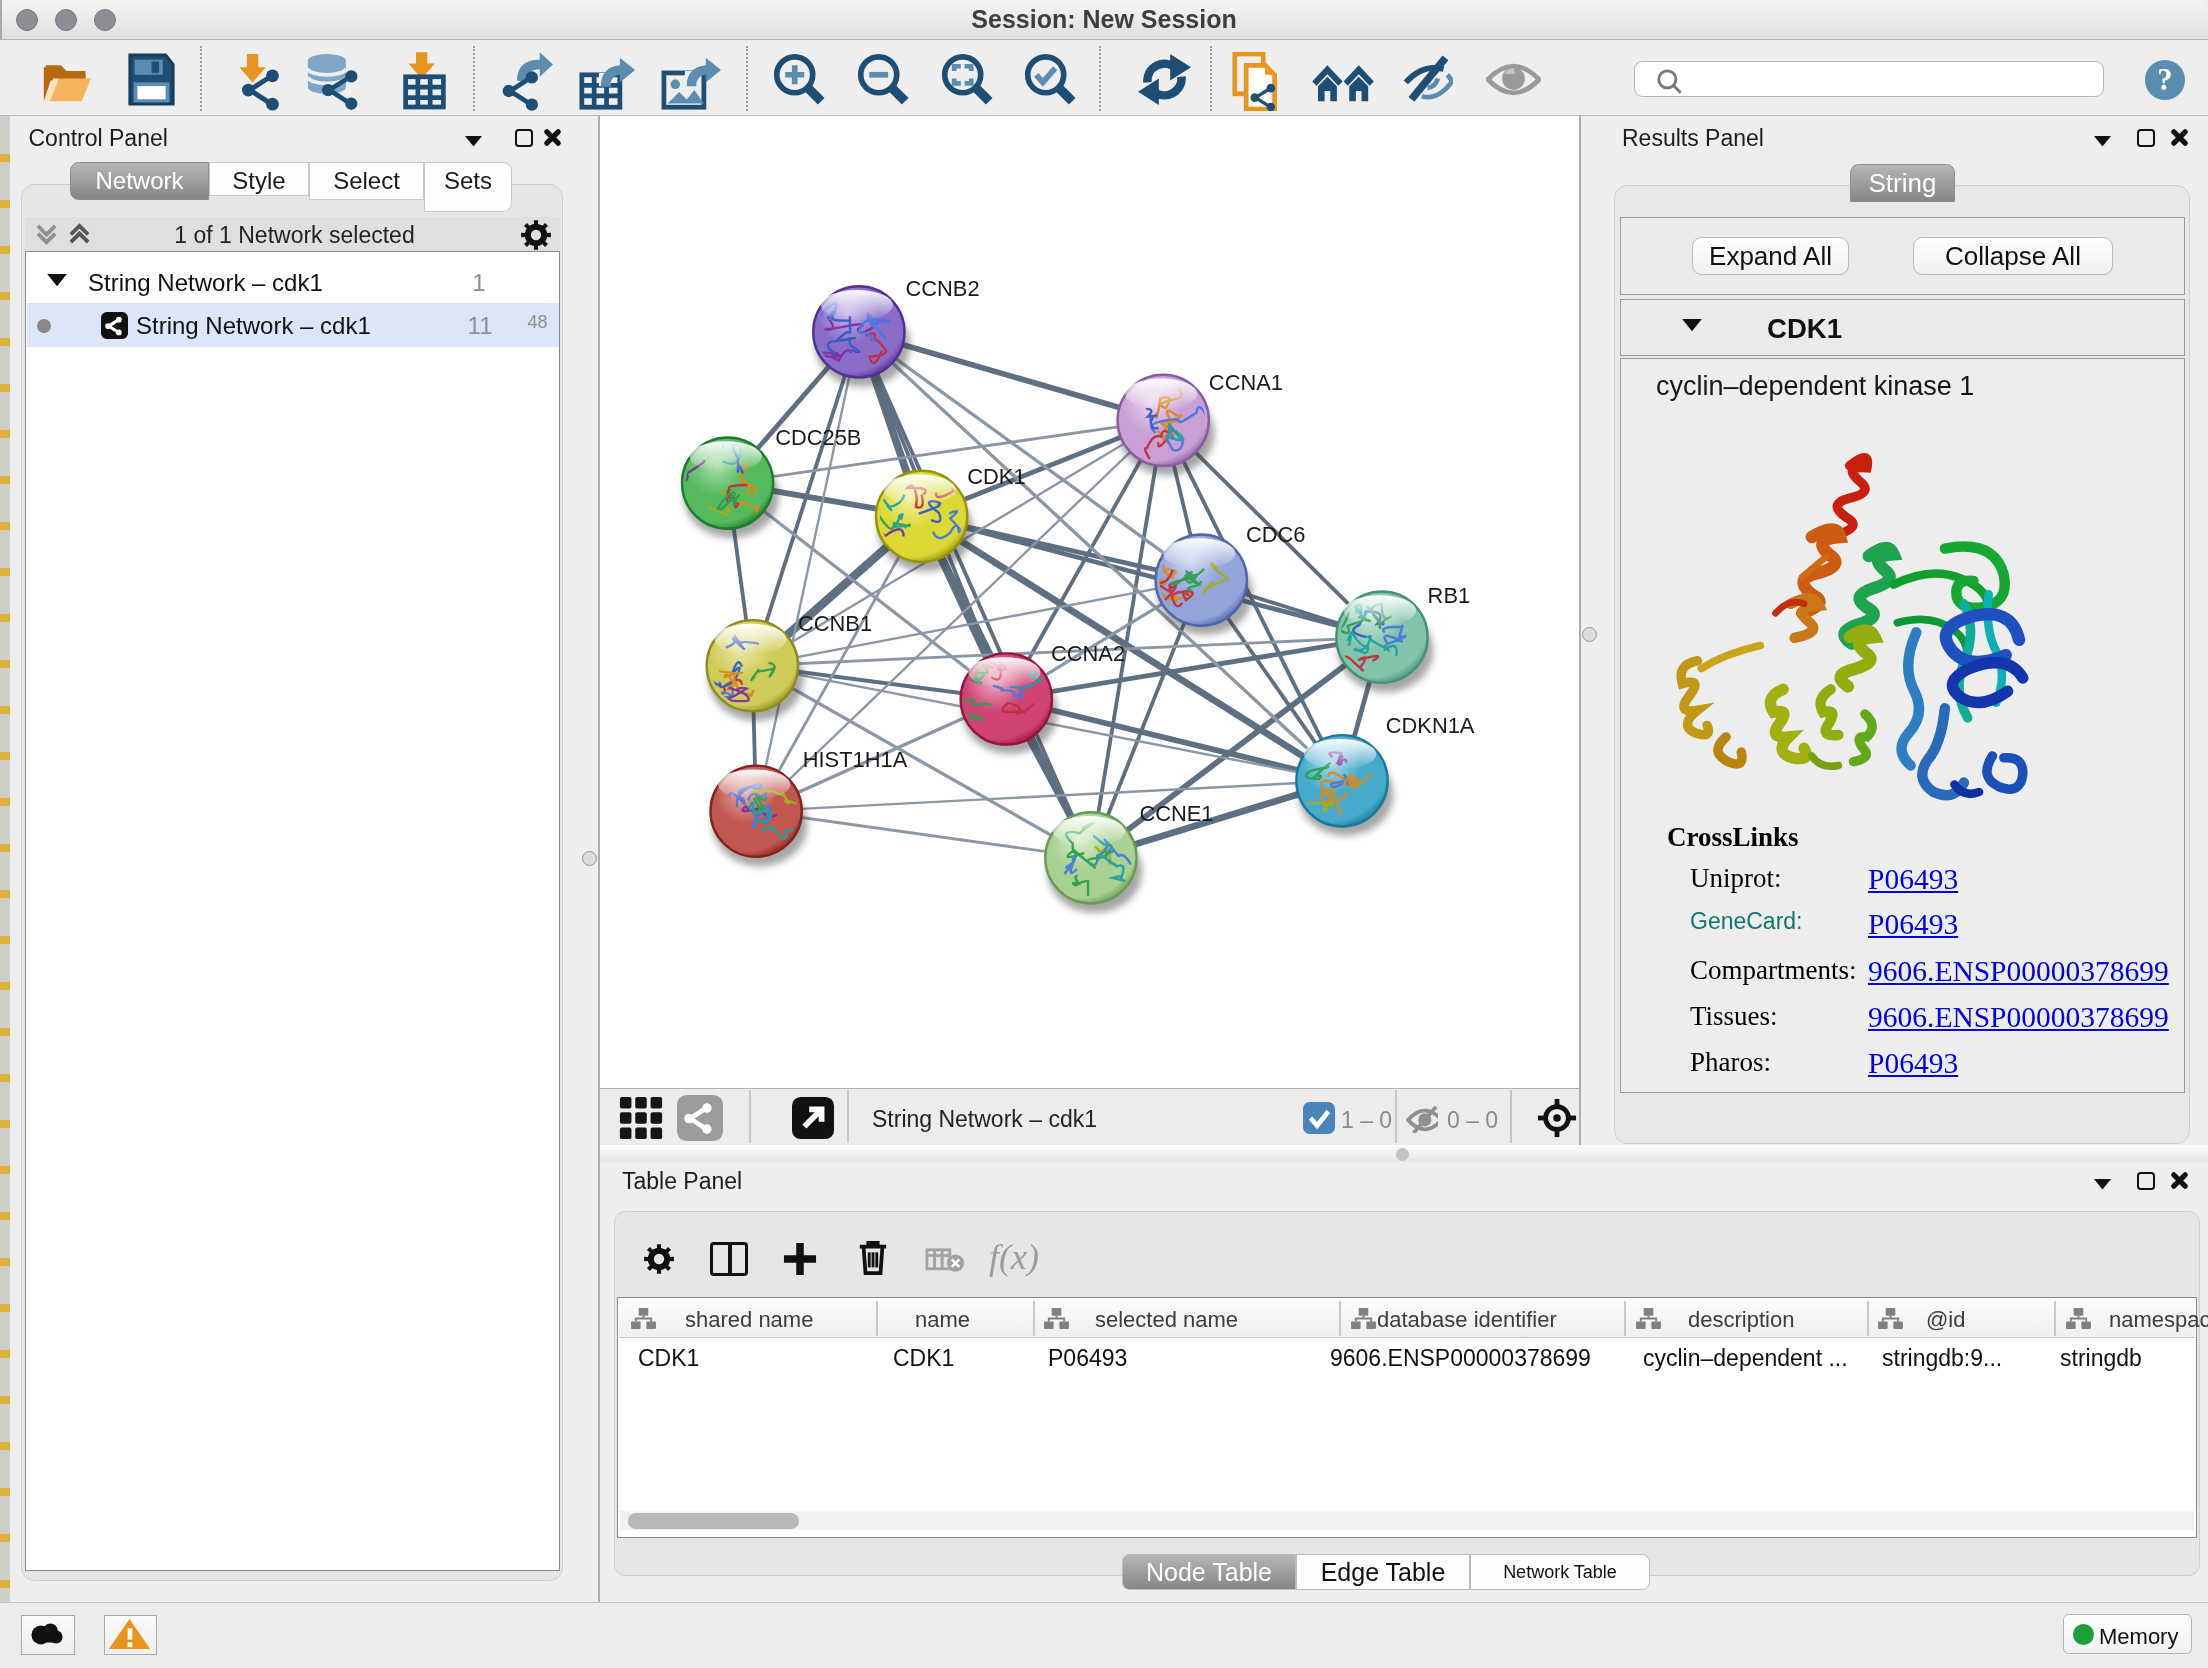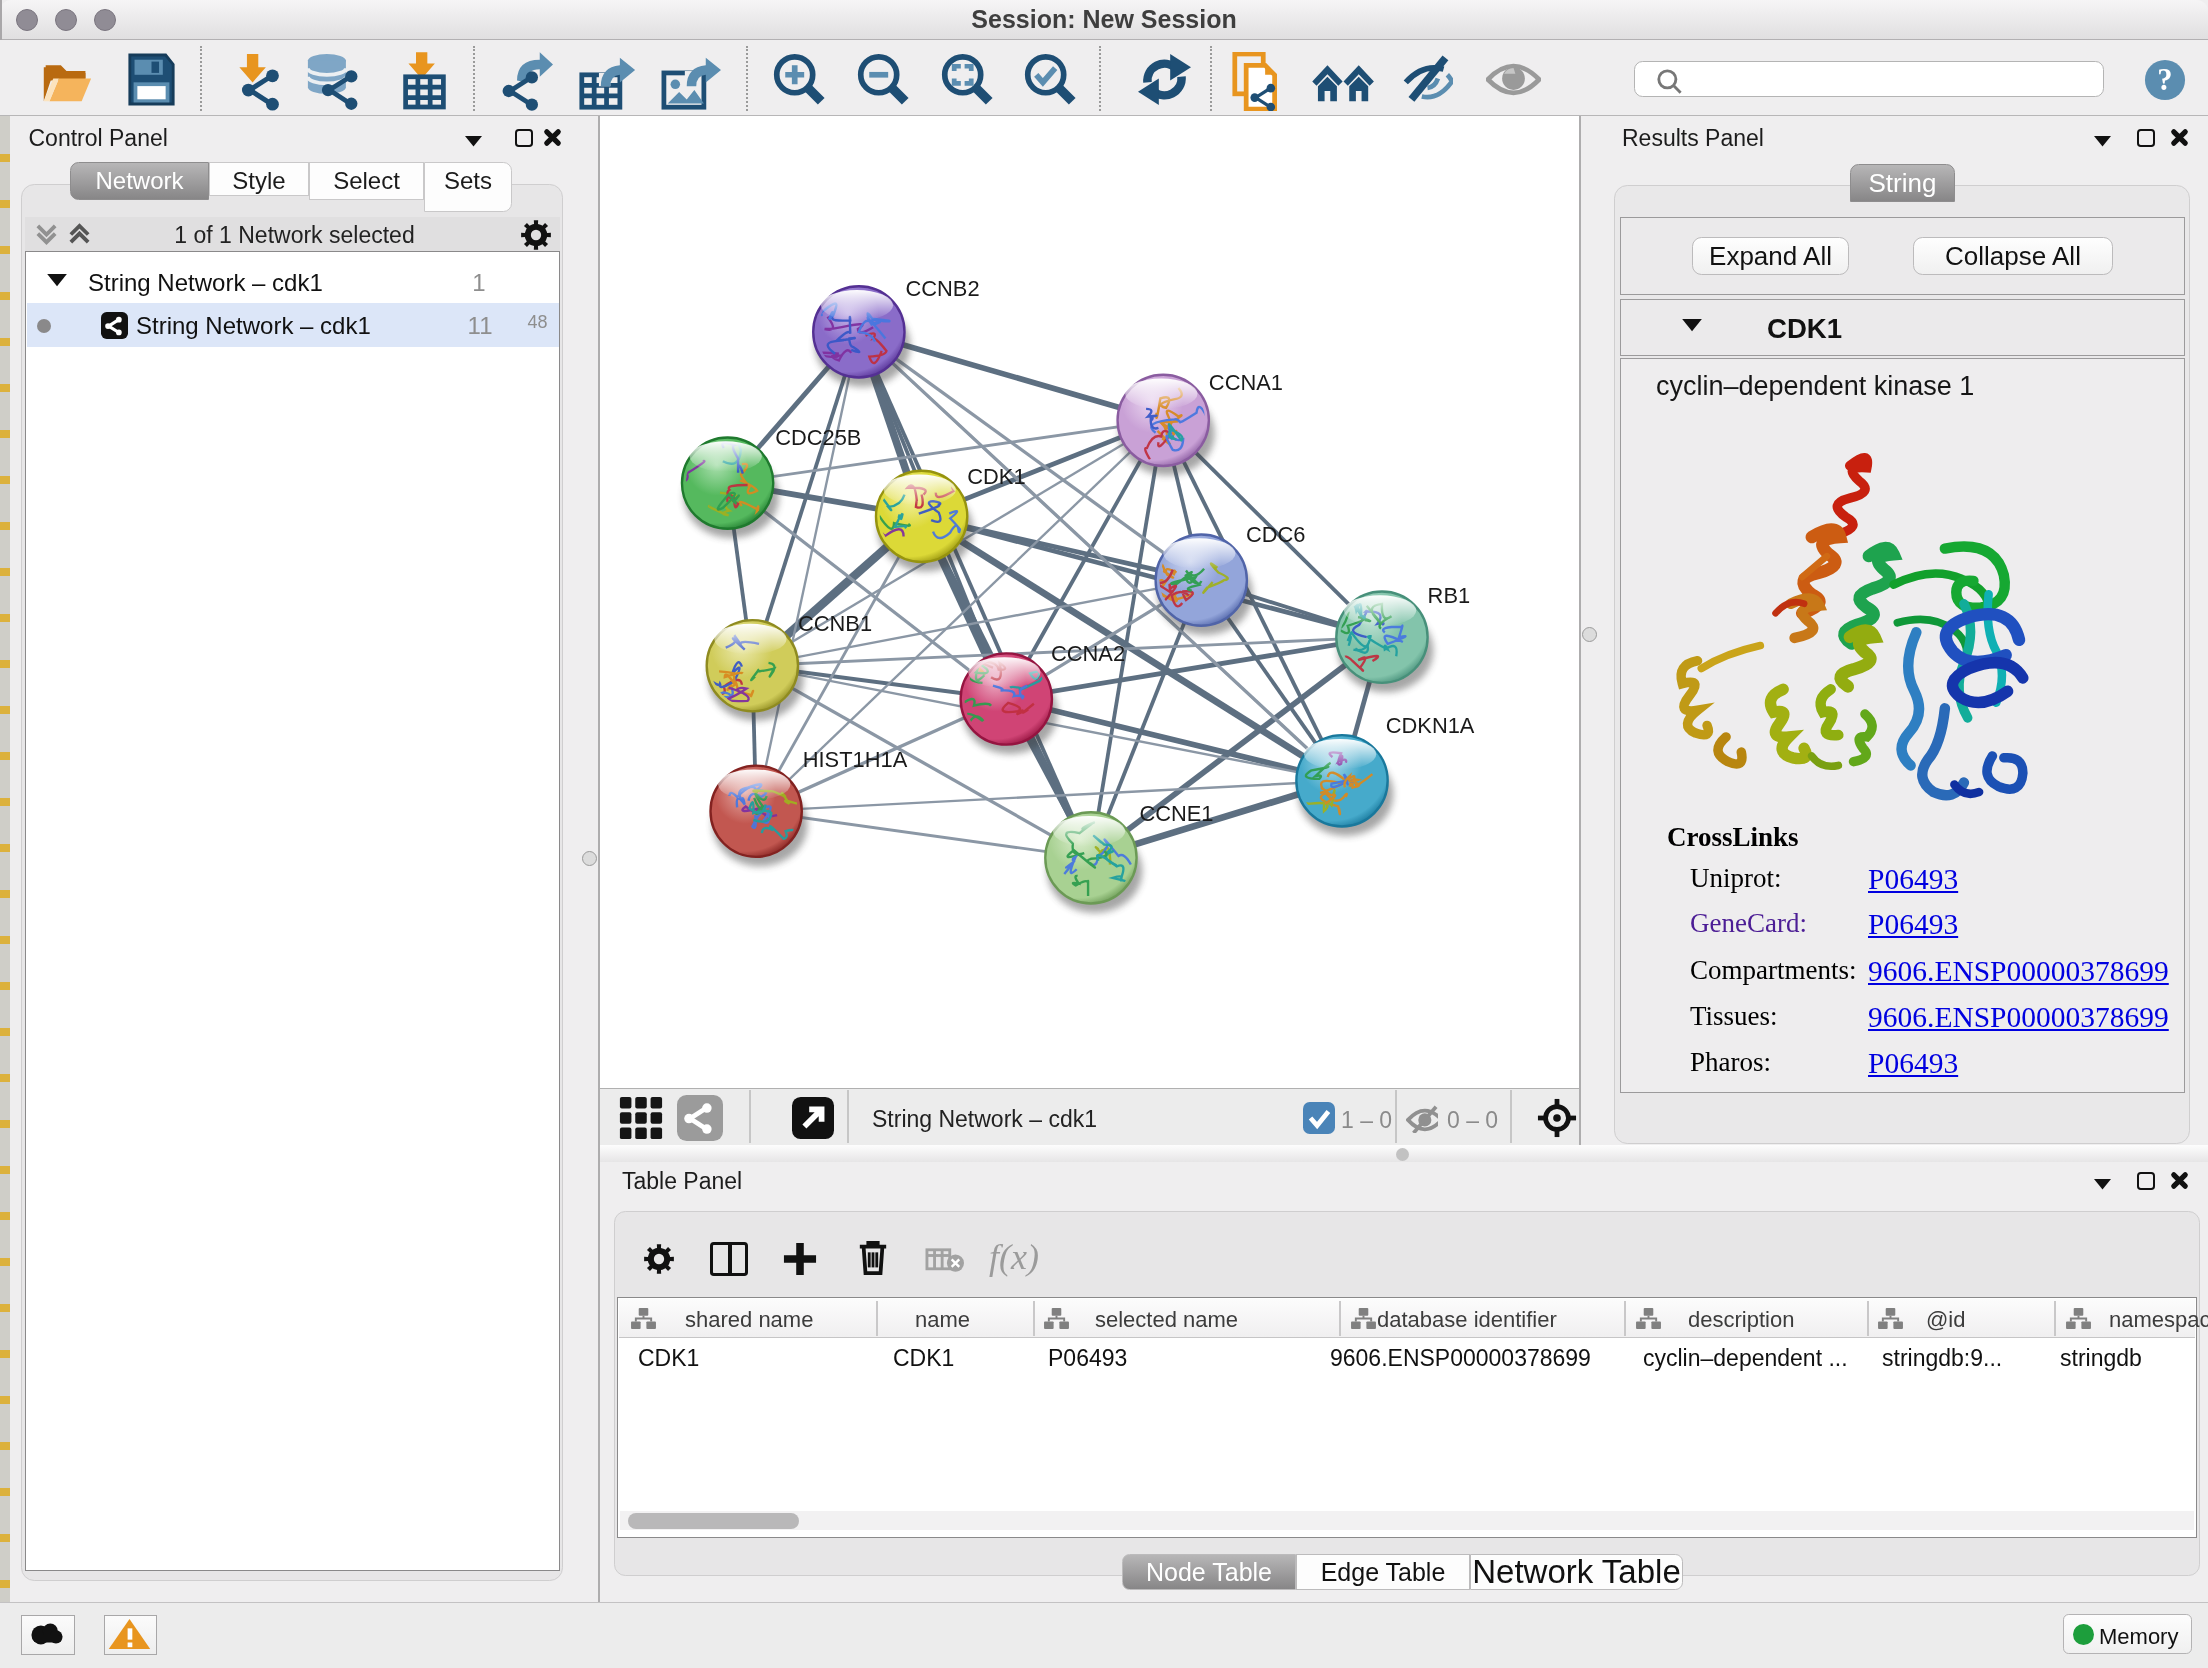--- a/index.html
+++ b/index.html
@@ -656,21 +656,21 @@
     <path d="M260 200 q-16 36 -2 62 q12 24 -6 44 q-16 18 2 34" stroke="#2e7fc2" stroke-width="11" fill="none" stroke-linecap="round" opacity="1"></path>
     <path d="M290 280 q-4 38 -18 54 q-14 20 6 34 q22 10 32 -10" stroke="#2a6ab8" stroke-width="11" fill="none" stroke-linecap="round" opacity="1"></path>
     <path d="M368 208 q-8 -36 -52 -24 q-38 12 -18 36 q18 20 56 4" stroke="#2050c0" stroke-width="13" fill="none" stroke-linecap="round" opacity="1"></path>
     <path d="M372 248 q-16 -26 -56 -10 q-30 14 -10 30 q22 14 50 -6" stroke="#1535ac" stroke-width="12" fill="none" stroke-linecap="round" opacity="1"></path>
     <path d="M340 330 q-14 22 6 32 q24 10 26 -14 q0 -18 -20 -16" stroke="#1b50b4" stroke-width="10" fill="none" stroke-linecap="round" opacity="1"></path>
     <path d="M300 360 q10 14 26 8" stroke="#1030a0" stroke-width="9" fill="none" stroke-linecap="round" opacity="1"></path>
   </svg>
 <div class="abs" style="left:1667px;top:822px;font-size:27px;font-weight:bold;color:#000;font-family:'Liberation Serif',serif">CrossLinks</div>
 <div class="abs" style="left:1690px;top:863px;font-size:27px;color:#000;font-family:'Liberation Serif',serif">Uniprot:</div>
 <div class="abs" style="left:1868px;top:863px;font-size:29.5px;color:#0000e0;text-decoration:underline;font-family:'Liberation Serif',serif">P06493</div>
-<div class="abs" style="left:1690px;top:908px;font-size:27px;color:#4c1d95;font-family:Liberation Serif, serif">GeneCard:</div>
+<div class="abs" style="left:1690px;top:908px;font-size:23px;color:#0f766e;font-family:Liberation Sans, sans-serif">GeneCard:</div>
 <div class="abs" style="left:1868px;top:908px;font-size:29.5px;color:#0000e0;text-decoration:underline;font-family:'Liberation Serif',serif">P06493</div>
 <div class="abs" style="left:1690px;top:955px;font-size:27px;color:#000;font-family:'Liberation Serif',serif">Compartments:</div>
 <div class="abs" style="left:1868px;top:955px;font-size:29.5px;color:#0000e0;text-decoration:underline;font-family:'Liberation Serif',serif">9606.ENSP00000378699</div>
 <div class="abs" style="left:1690px;top:1001px;font-size:27px;color:#000;font-family:'Liberation Serif',serif">Tissues:</div>
 <div class="abs" style="left:1868px;top:1001px;font-size:29.5px;color:#0000e0;text-decoration:underline;font-family:'Liberation Serif',serif">9606.ENSP00000378699</div>
 <div class="abs" style="left:1690px;top:1047px;font-size:27px;color:#000;font-family:'Liberation Serif',serif">Pharos:</div>
 <div class="abs" style="left:1868px;top:1047px;font-size:29.5px;color:#0000e0;text-decoration:underline;font-family:'Liberation Serif',serif">P06493</div>
 <div class="abs" style="left:600px;top:1162px;width:1608px;height:439px;background:#efeeef"></div>
 <div class="abs hdr" style="left:622px;top:1168px">Table Panel</div>
 <div style="position:absolute;left:2094px;top:1177px"><svg style="" width="17" height="12.4" viewBox="0 0 18 13" xmlns="http://www.w3.org/2000/svg">
@@ -787,21 +787,21 @@
 <div class="abs" style="left:893px;top:1345px;font-size:23px;color:#111">CDK1</div>
 <div class="abs" style="left:1048px;top:1345px;font-size:23px;color:#111">P06493</div>
 <div class="abs" style="left:1330px;top:1345px;font-size:23px;color:#111">9606.ENSP00000378699</div>
 <div class="abs" style="left:1643px;top:1345px;font-size:23px;color:#111">cyclin–dependent ...</div>
 <div class="abs" style="left:1882px;top:1345px;font-size:23px;color:#111">stringdb:9...</div>
 <div class="abs" style="left:2060px;top:1345px;font-size:23px;color:#111">stringdb</div>
 <div class="abs" style="left:620px;top:1511px;width:1574px;height:19px;background:#f2f1f2"></div>
 <div class="abs" style="left:628px;top:1513px;width:171px;height:16px;background:#b9b8b9;border-radius:8.6px"></div>
 <div class="abs" style="left:1122px;top:1554px;width:174px;height:36px;background:linear-gradient(#b7b6b7,#878687);color:#fff;border:1px solid #bcbbbc;border-radius:7.6px 0px 0px 7.6px;font-size:25px;text-align:center;line-height:34px">Node Table</div>
 <div class="abs" style="left:1296px;top:1554px;width:174px;height:36px;background:#fdfdfd;color:#111;border:1px solid #bcbbbc;border-radius:0px 0px 0px 0px;font-size:25px;text-align:center;line-height:34px">Edge Table</div>
-<div class="abs" style="left:1470px;top:1554px;width:213px;height:36px;background:#fdfdfd;color:#111;border:1px solid #bcbbbc;border-radius:0px 7.6px 7.6px 0px;font-size:33px;text-align:center;line-height:34px">Network Table</div>
+<div class="abs" style="left:1470px;top:1554px;width:180px;height:36px;background:#fdfdfd;color:#111;border:1px solid #bcbbbc;border-radius:0px 7.6px 7.6px 0px;font-size:18px;text-align:center;line-height:34px">Network Table</div>
 <div class="abs" style="left:0;top:1602px;width:2208px;height:67px;background:#ececec;border-top:1.9px solid #c3c2c3"></div>
 <div class="abs" style="left:21px;top:1615px;width:54px;height:40px;background:linear-gradient(#fbfbfb,#eee);border:1.9px solid #a8a7a8"><svg style="" width="50" height="36" viewBox="0 0 53 38" xmlns="http://www.w3.org/2000/svg">
       <g fill="#111">
         <circle cx="20" cy="20" r="10"></circle>
         <circle cx="30" cy="16" r="8"></circle>
         <circle cx="36" cy="22" r="7"></circle>
         <rect x="12" y="20" width="30" height="8" rx="4"></rect>
       </g>
     </svg></div>
 <div class="abs" style="left:104px;top:1615px;width:53px;height:40px;background:linear-gradient(#fbfbfb,#eee);border:1.9px solid #a8a7a8"><svg style="" width="49" height="36" viewBox="0 0 52 38" xmlns="http://www.w3.org/2000/svg">

